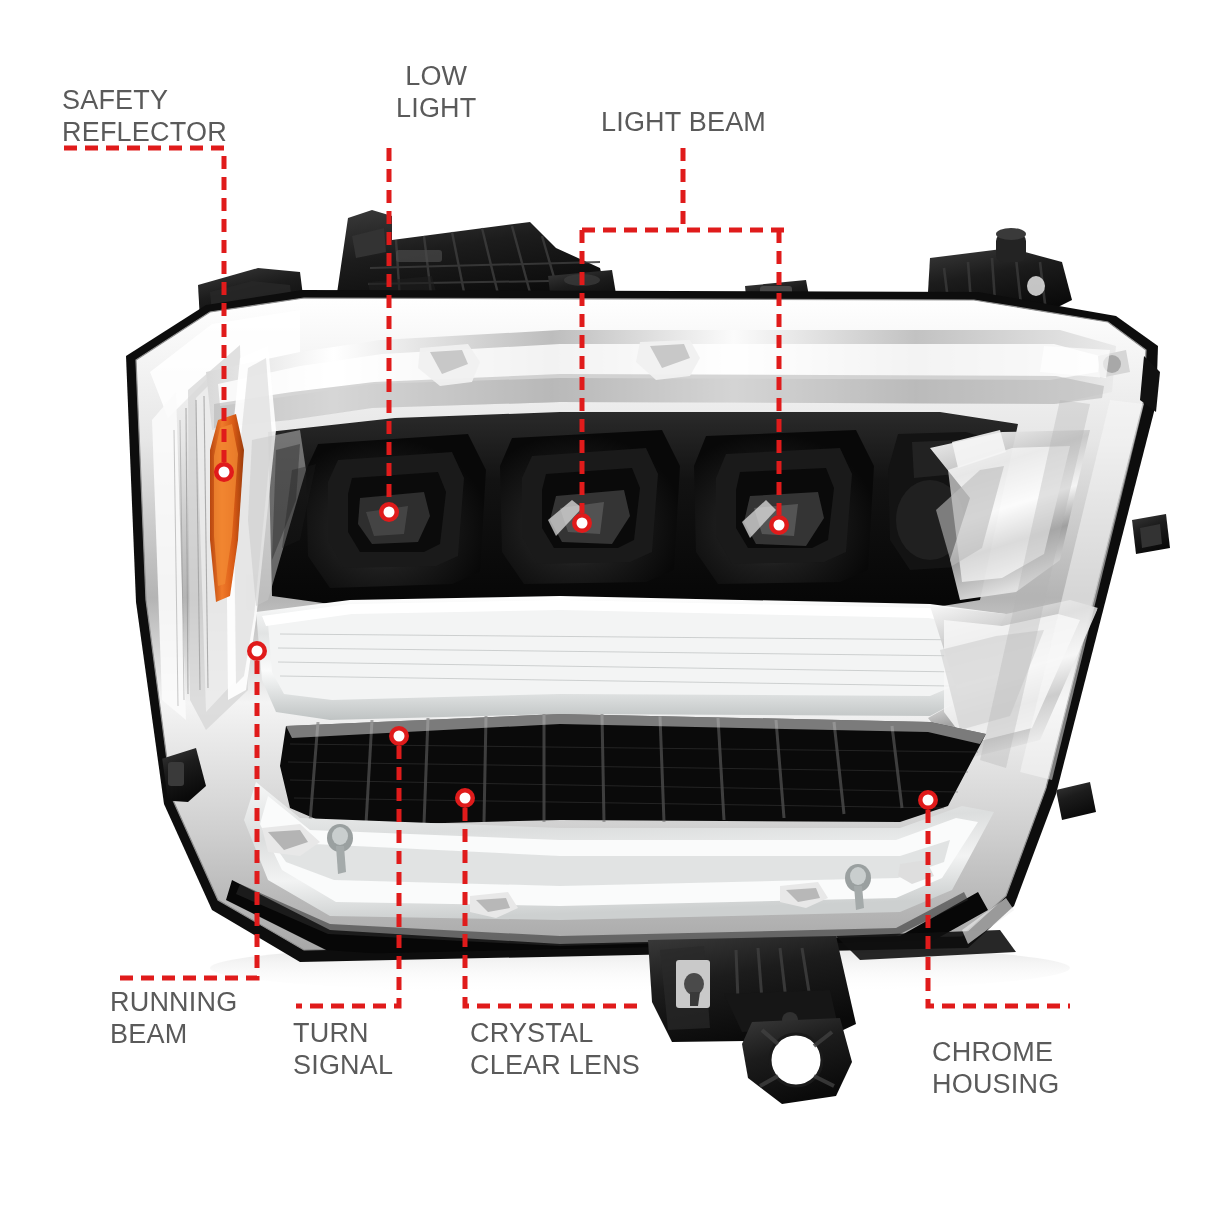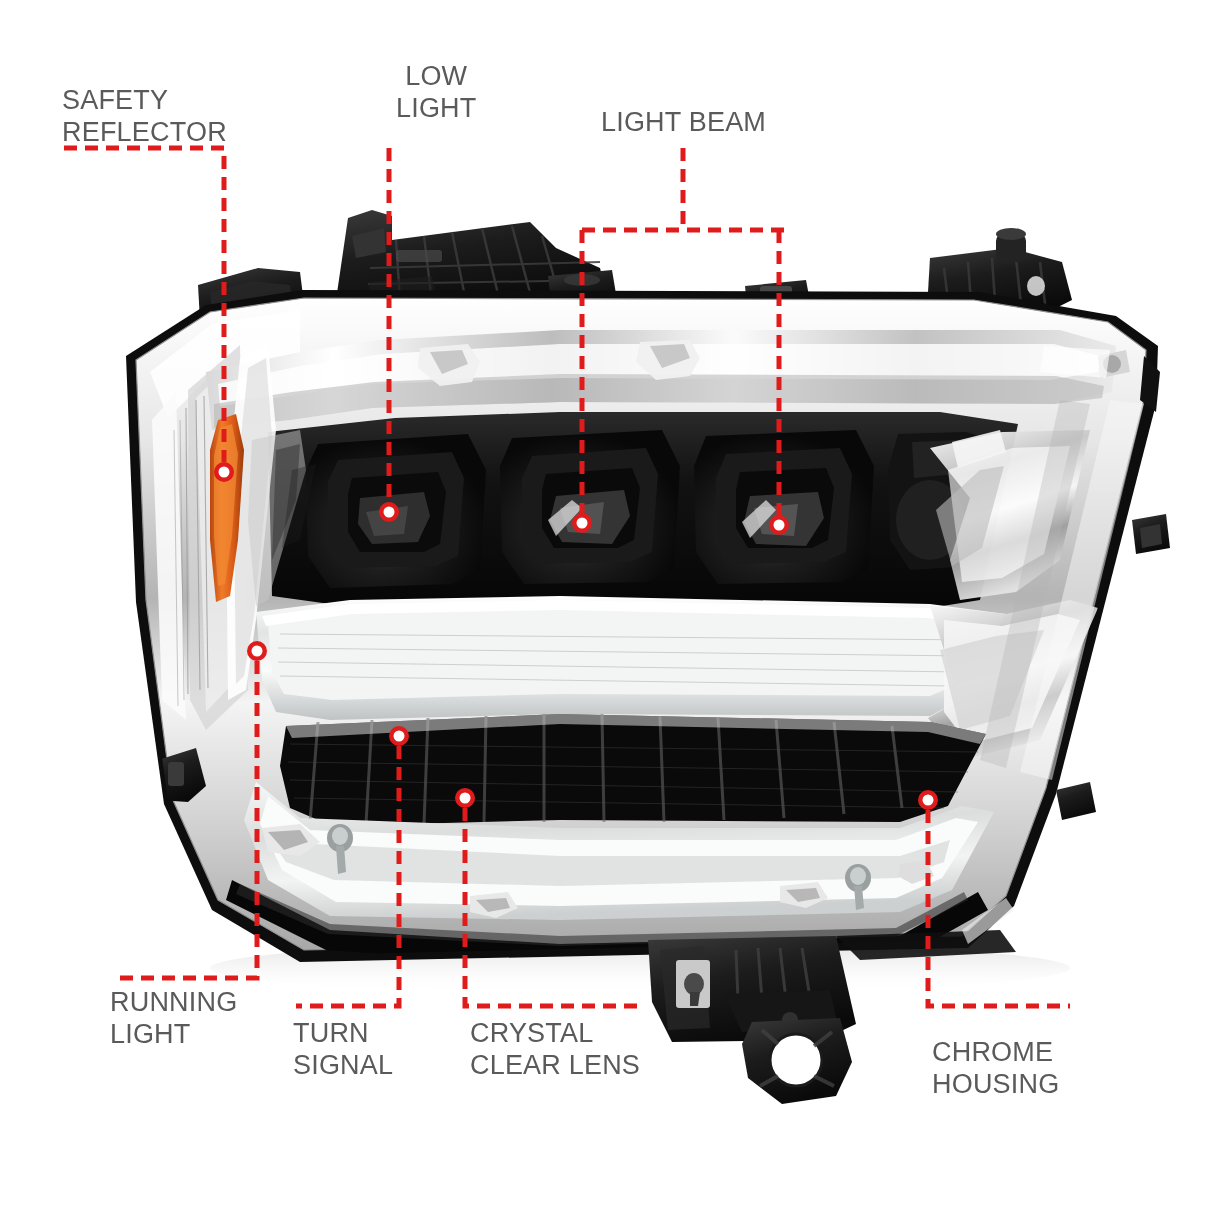--- a/index.html
+++ b/index.html
@@ -412,21 +412,21 @@
       </g>
     </g>
   </svg>
 
   <div class="label lbl-safety">SAFETY
 REFLECTOR</div>
   <div class="label lbl-low">LOW
 LIGHT</div>
   <div class="label lbl-high">LIGHT BEAM</div>
   <div class="label lbl-running">RUNNING
-LIGHT</div>
+BEAM</div>
   <div class="label lbl-crystal">CRYSTAL
 CLEAR LENS</div>
   <div class="label lbl-turn">TURN
 SIGNAL</div>
   <div class="label lbl-chrome">CHROME
 HOUSING</div>
 
 </div>
 
 </body></html>

